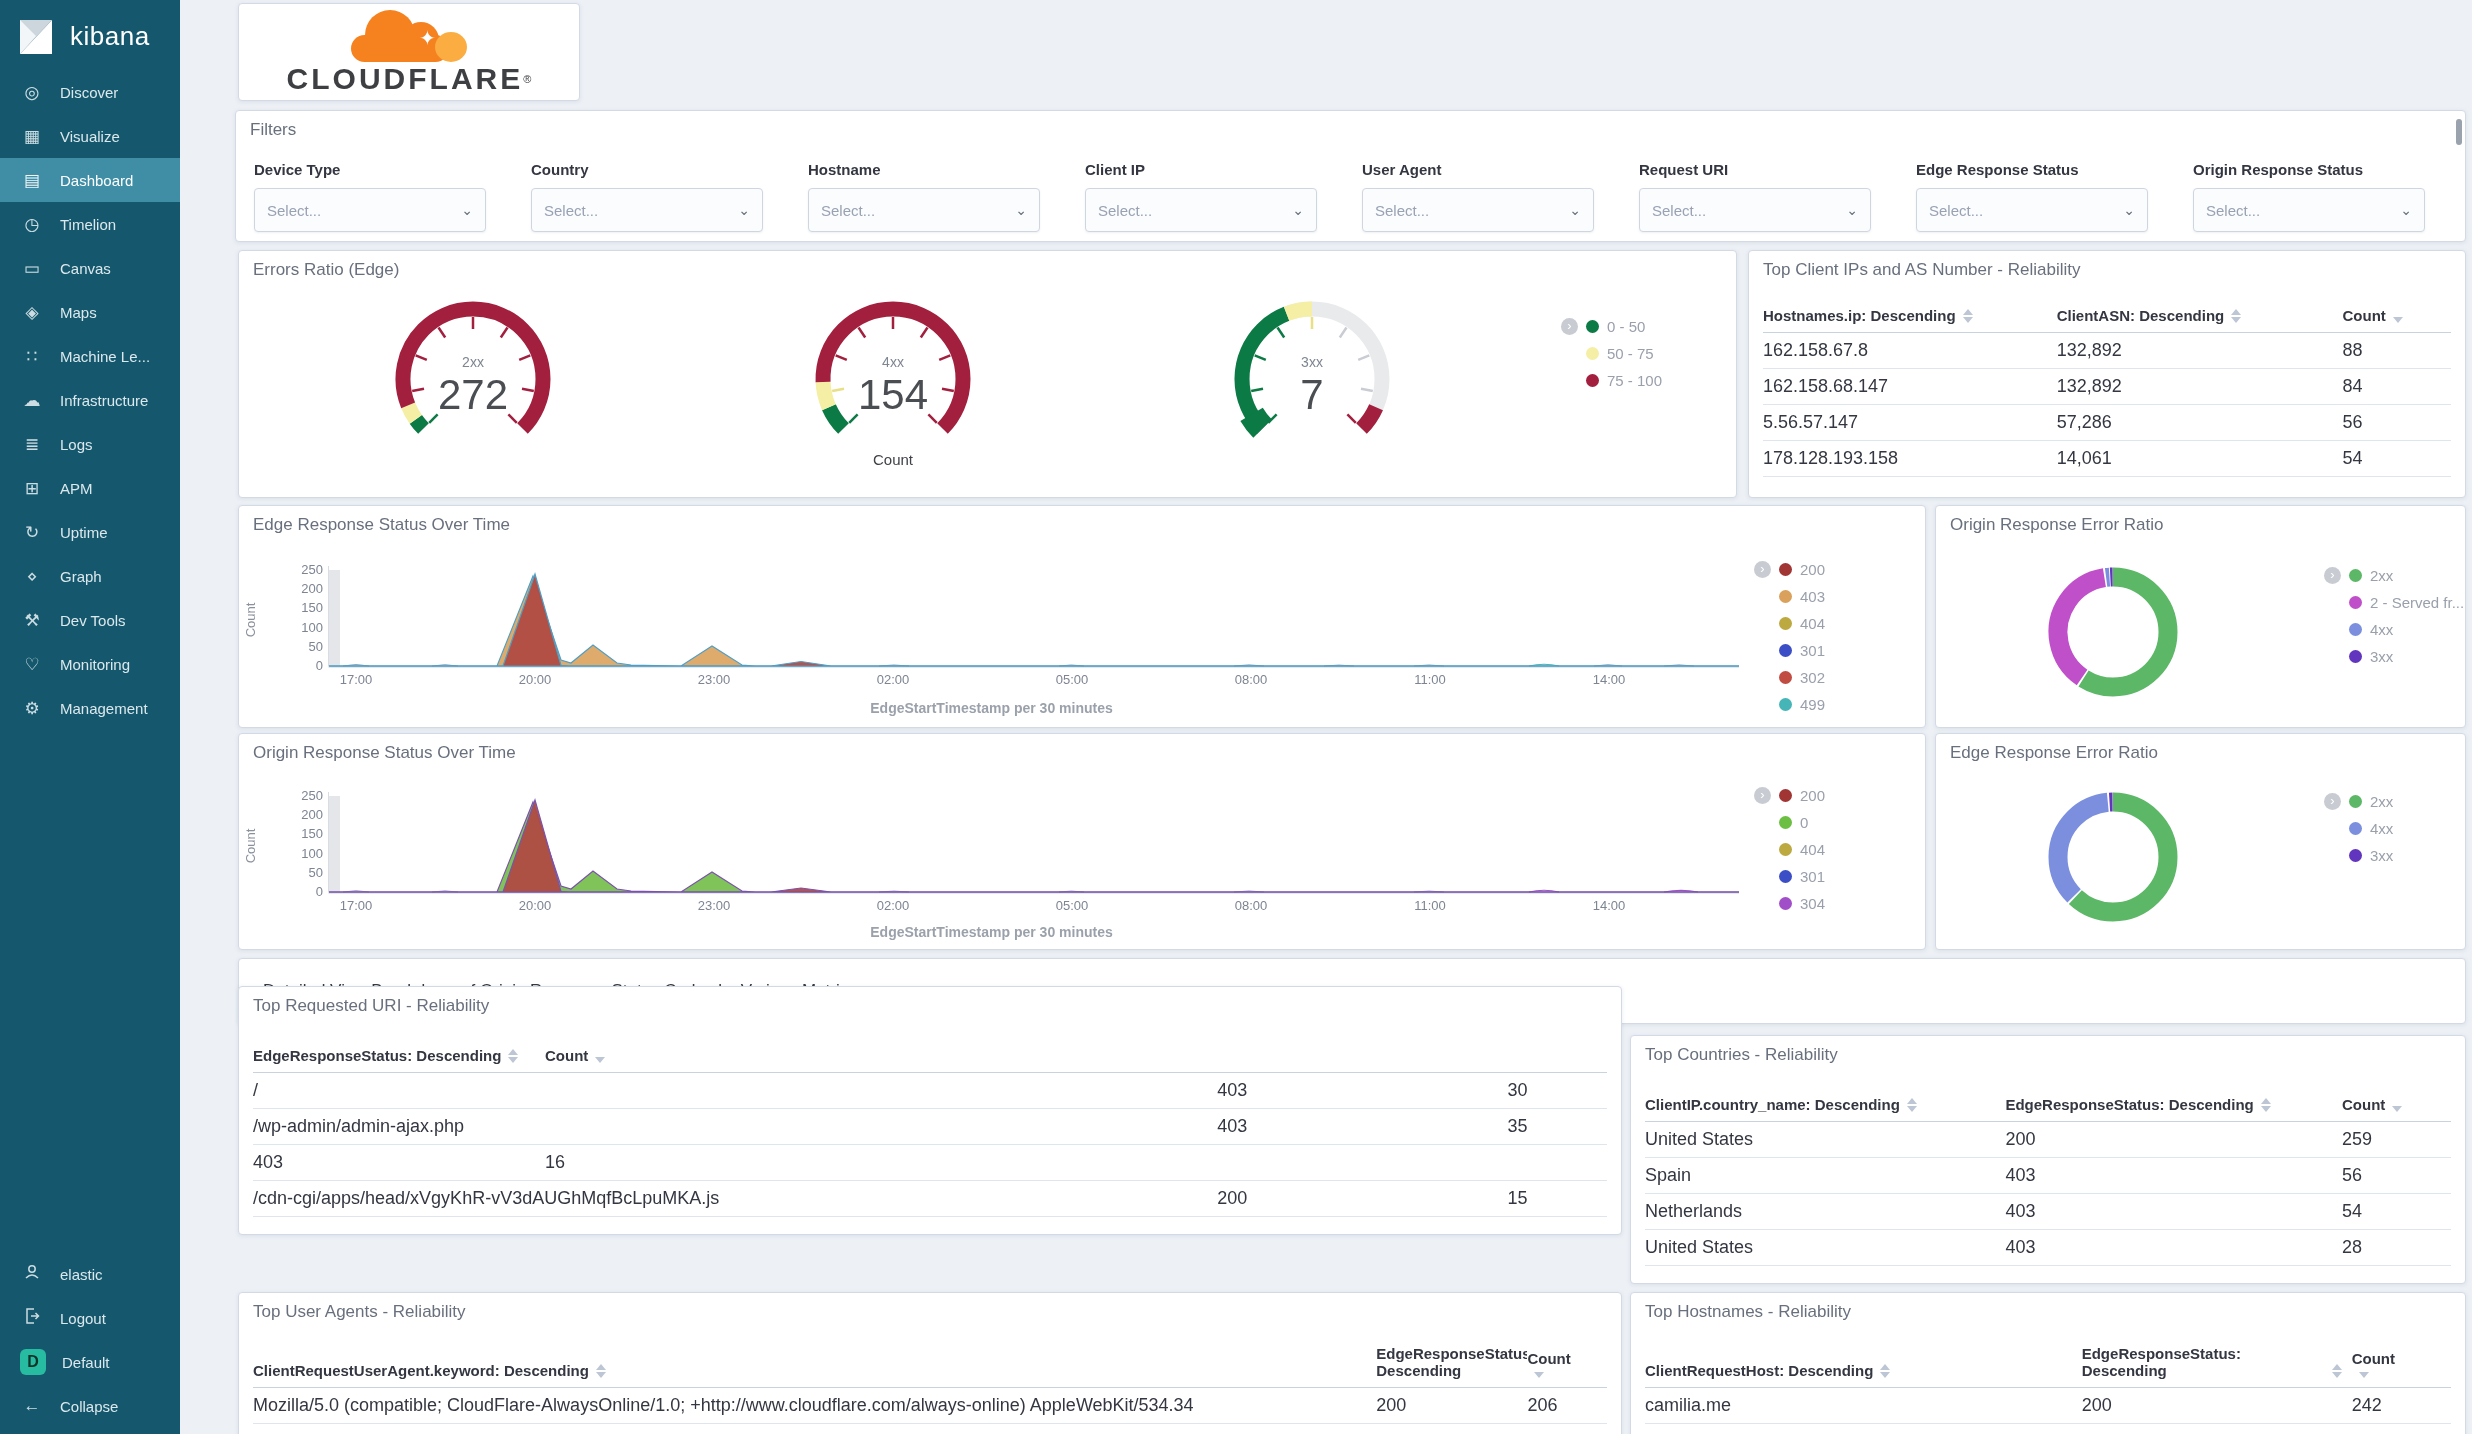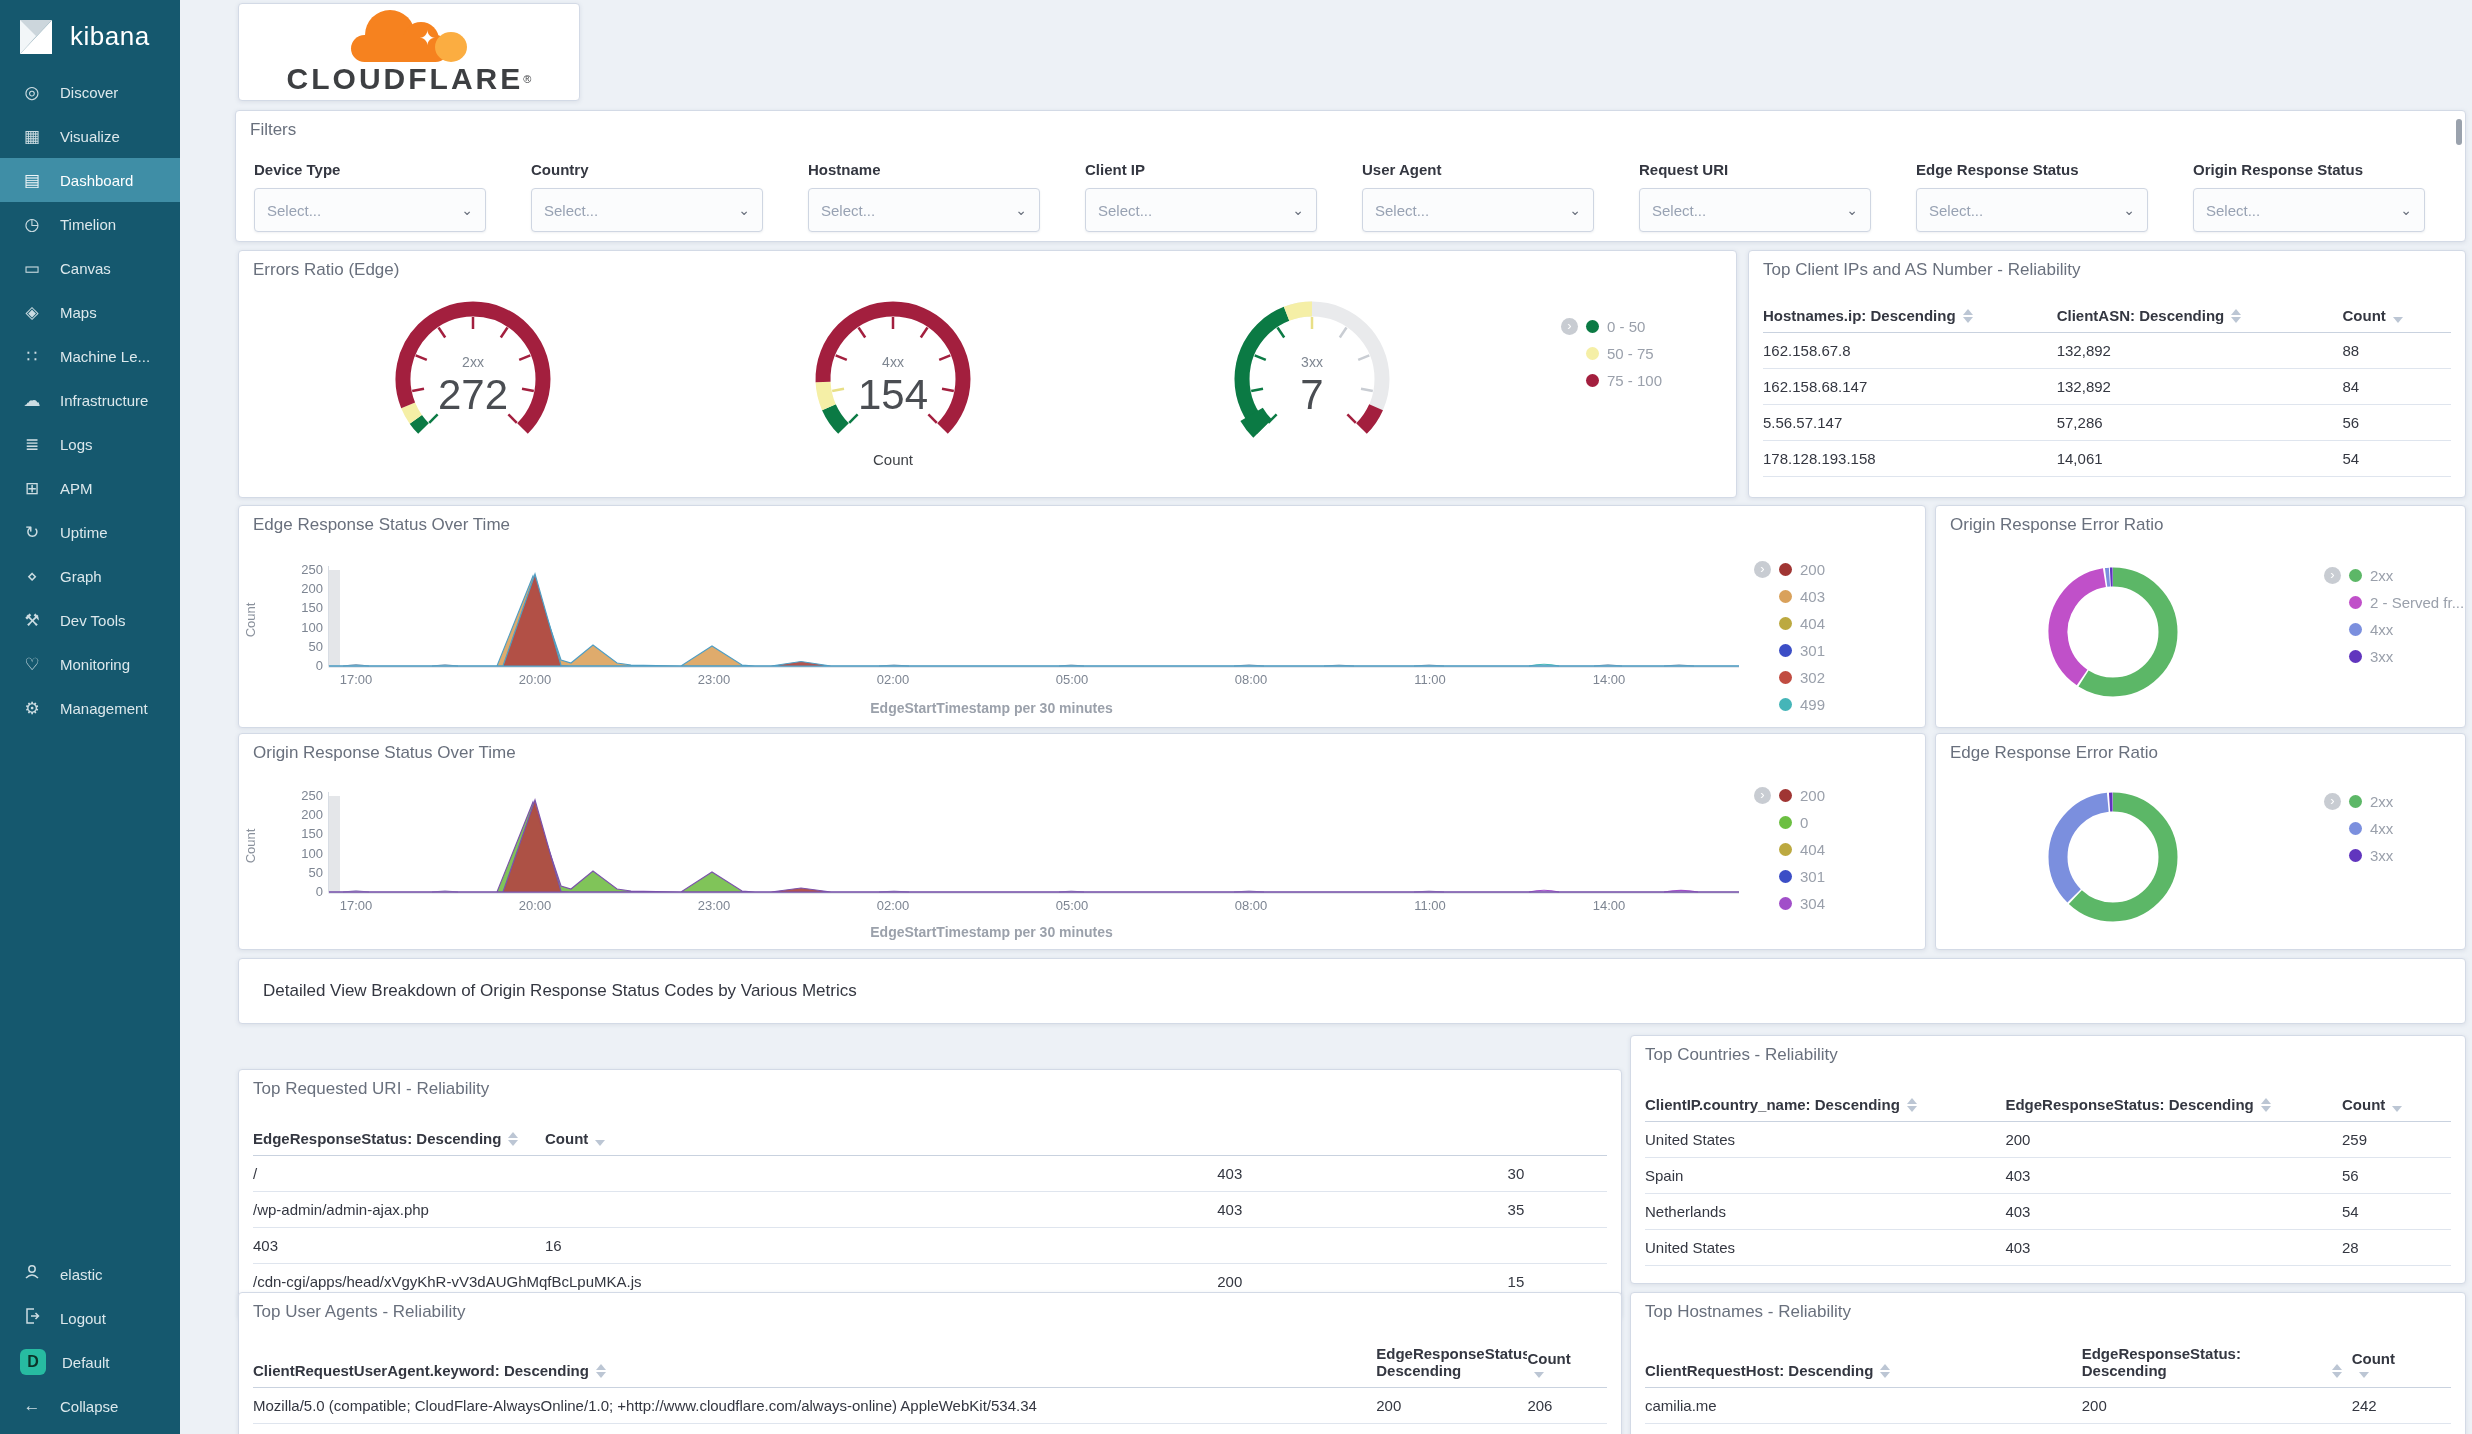--- a/index.html
+++ b/index.html
@@ -63,21 +63,21 @@
 
   
   .axis-t{font-size:13px;fill:#7d8592}
   .ylab{font-size:13px;fill:#8a919c}
   .xcaption{position:absolute;width:1505px;text-align:center;font-size:14px;font-weight:bold;color:#9ba1ab}
 
   
   .tbl{position:absolute;left:14px;right:14px}
   .thead{display:flex;align-items:flex-end;border-bottom:1px solid #c9d2df;padding-bottom:8px;
          font-size:15px;font-weight:bold;color:#343741}
-  .trow{display:flex;align-items:center;height:35px;border-bottom:1px solid #dfe5ee;font-size:15px;color:#343741}
+  .trow{display:flex;align-items:center;height:35px;border-bottom:1px solid #dfe5ee;font-size:18px;color:#343741}
   .cell{padding-right:10px;overflow:hidden;text-overflow:ellipsis;white-space:nowrap}
   .sort{display:inline-flex;flex-direction:column;gap:2px;margin-left:7px;transform:translateY(-1px)}
   .sort .up{width:0;height:0;border-left:5px solid transparent;border-right:5px solid transparent;border-bottom:6px solid #bcc6d4}
   .sort .dn{width:0;height:0;border-left:5px solid transparent;border-right:5px solid transparent;border-top:6px solid #bcc6d4}
   .hcell{display:flex;align-items:flex-end}
   .mdtext{position:absolute;left:24px;top:22px;font-size:17px;color:#343741}
 
   
   .t-ips .c1{width:288px}.t-ips .c2{width:280px}.t-ips .c3{width:100px}
   .t-uri .c1{width:960px}.t-uri .c2{width:282px}.t-uri .c3{width:90px}
@@ -547,21 +547,21 @@
           <span class="ldot" style="background:#6135BE"></span>
           <span>3xx</span>
         </div>
     </div>
   </div>
 
   <div class="panel" style="left:58px;top:958px;width:2226px;height:64px">
     <div class="mdtext">Detailed View Breakdown of Origin Response Status Codes by Various Metrics</div>
   </div>
 
-  <div class="panel" style="left:58px;top:1069px;width:1382px;height:247px">
+  <div class="panel" style="left:58px;top:986px;width:1382px;height:247px">
     <div class="ptitle">Top Requested URI - Reliability</div>
     <div class="tbl t-uri" style="top:60px">
       <div class="thead">
         <div class="cell c2 hcell">
             <span>EdgeResponseStatus: Descending</span>
             <span class="sort">
               <i class="up"></i>
               <i class="dn"></i>
             </span>
           </div>

